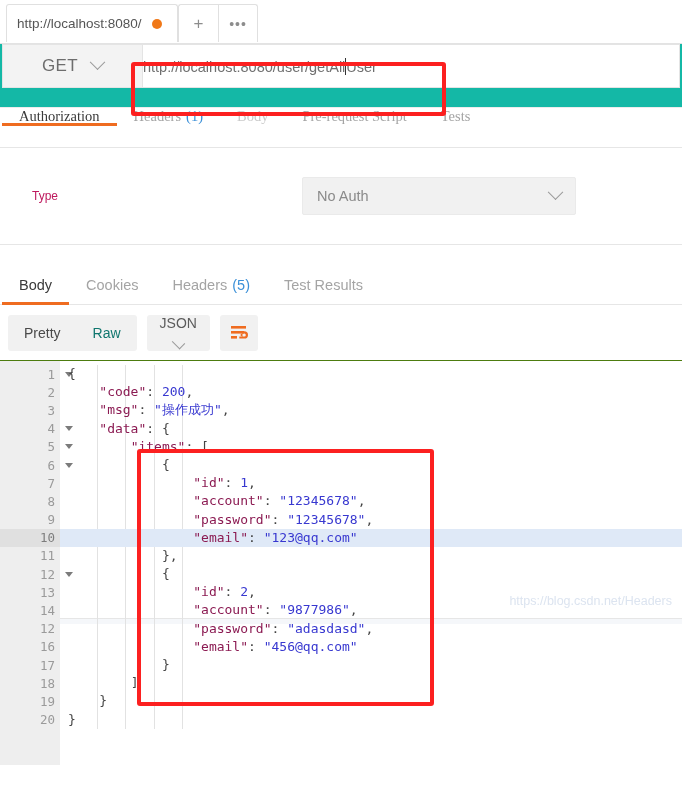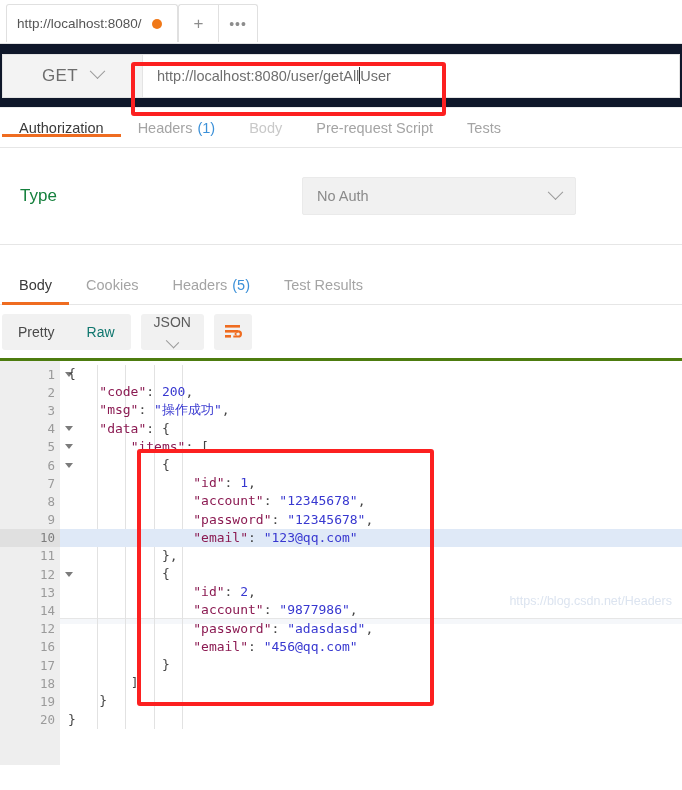--- a/index.html
+++ b/index.html
@@ -56,23 +56,23 @@
     font-size: 17px;
   }
   .tab-btn.plus { border-right: none; border-radius: 3px 0 0 0; }
   .tab-btn.more { border-radius: 0 3px 0 0; font-size: 14px; letter-spacing: 1px; }
 
   
   .urlrow {
     position: relative;
     height: 64px;
     display: flex;
-    align-items: center;
+    align-items: flex-start;
     padding: 0 0 0 0;
-    background:#0f172a;
+    background:#14b8a6;
     border-bottom: 1px solid #ececec;
   }
   .method-box {
     width: 140px;
     height: 44px;
     margin-left: 2px;
     background: #f3f3f3;
     border: 1px solid #e4e4e4;
     border-right: none;
     display: flex;
@@ -87,21 +87,20 @@
     border-bottom: 1.6px solid #9a9a9a;
     transform: rotate(45deg) translate(-3px,-3px);
   }
   .url-input-wrap {
     flex: 1;
     height: 44px;
     background: #fff;
     border: 1px solid #e4e4e4;
     display: flex;
     align-items: center;
-    padding-left: 14px;
     margin-right: 2px;
     position: relative;
   }
   .url-text {
     font-size: 14.5px;
     color: #6f6f6f;
     position: relative;
     white-space: pre;
   }
   .caret {
@@ -109,24 +108,25 @@
     width: 1px;
     height: 17px;
     background: #333;
     vertical-align: -3px;
   }
 
   
   .reqtabs {
     height: 40px;
     display: flex;
-    align-items: center;
+    align-items: flex-start;
     border-bottom: 1px solid #e6e6e6;
     padding-left: 2px;
     background: #fff;
+    font-family: Liberation Serif, serif;
   }
   .rtab {
     display: flex;
     align-items: center;
     padding: 0 17px;
     font-size: 14.5px;
     color: #a4a4a4;
     position: relative;
   }
   .rtab.active { color: #3a3a3a; }
@@ -144,23 +144,23 @@
   .authbody {
     height: 97px;
     display: flex;
     align-items: center;
     border-bottom: 1px solid #e6e6e6;
     position: relative;
     background: #fff;
   }
   .auth-type-label {
     position: absolute;
-    left: 20px;
-    font-size: 17px;
-    color: #15803d;
+    left: 32px;
+    font-size: 12px;
+    color: #be185d;
   }
   .auth-select {
     position: absolute;
     left: 302px;
     width: 274px;
     height: 38px;
     background: #f1f1f1;
     border: 1px solid #eaeaea;
     border-radius: 2px;
     display: flex;
@@ -179,23 +179,23 @@
     padding-left: 2px;
     margin-top: 20px;
     background: #fff;
   }
 
   
   .fmtbar {
     height: 56px;
     display: flex;
     align-items: center;
-    padding-left: 2px;
+    padding-left: 8px;
     gap: 10px;
-    border-bottom: 3px solid #4d7c0f;
+    border-bottom: 1px solid #4d7c0f;
     background: #fff;
   }
   .seg {
     display: flex;
     background: #f1f1f1;
     border-radius: 3px;
     height: 36px;
     align-items: stretch;
   }
   .seg .segitem {

